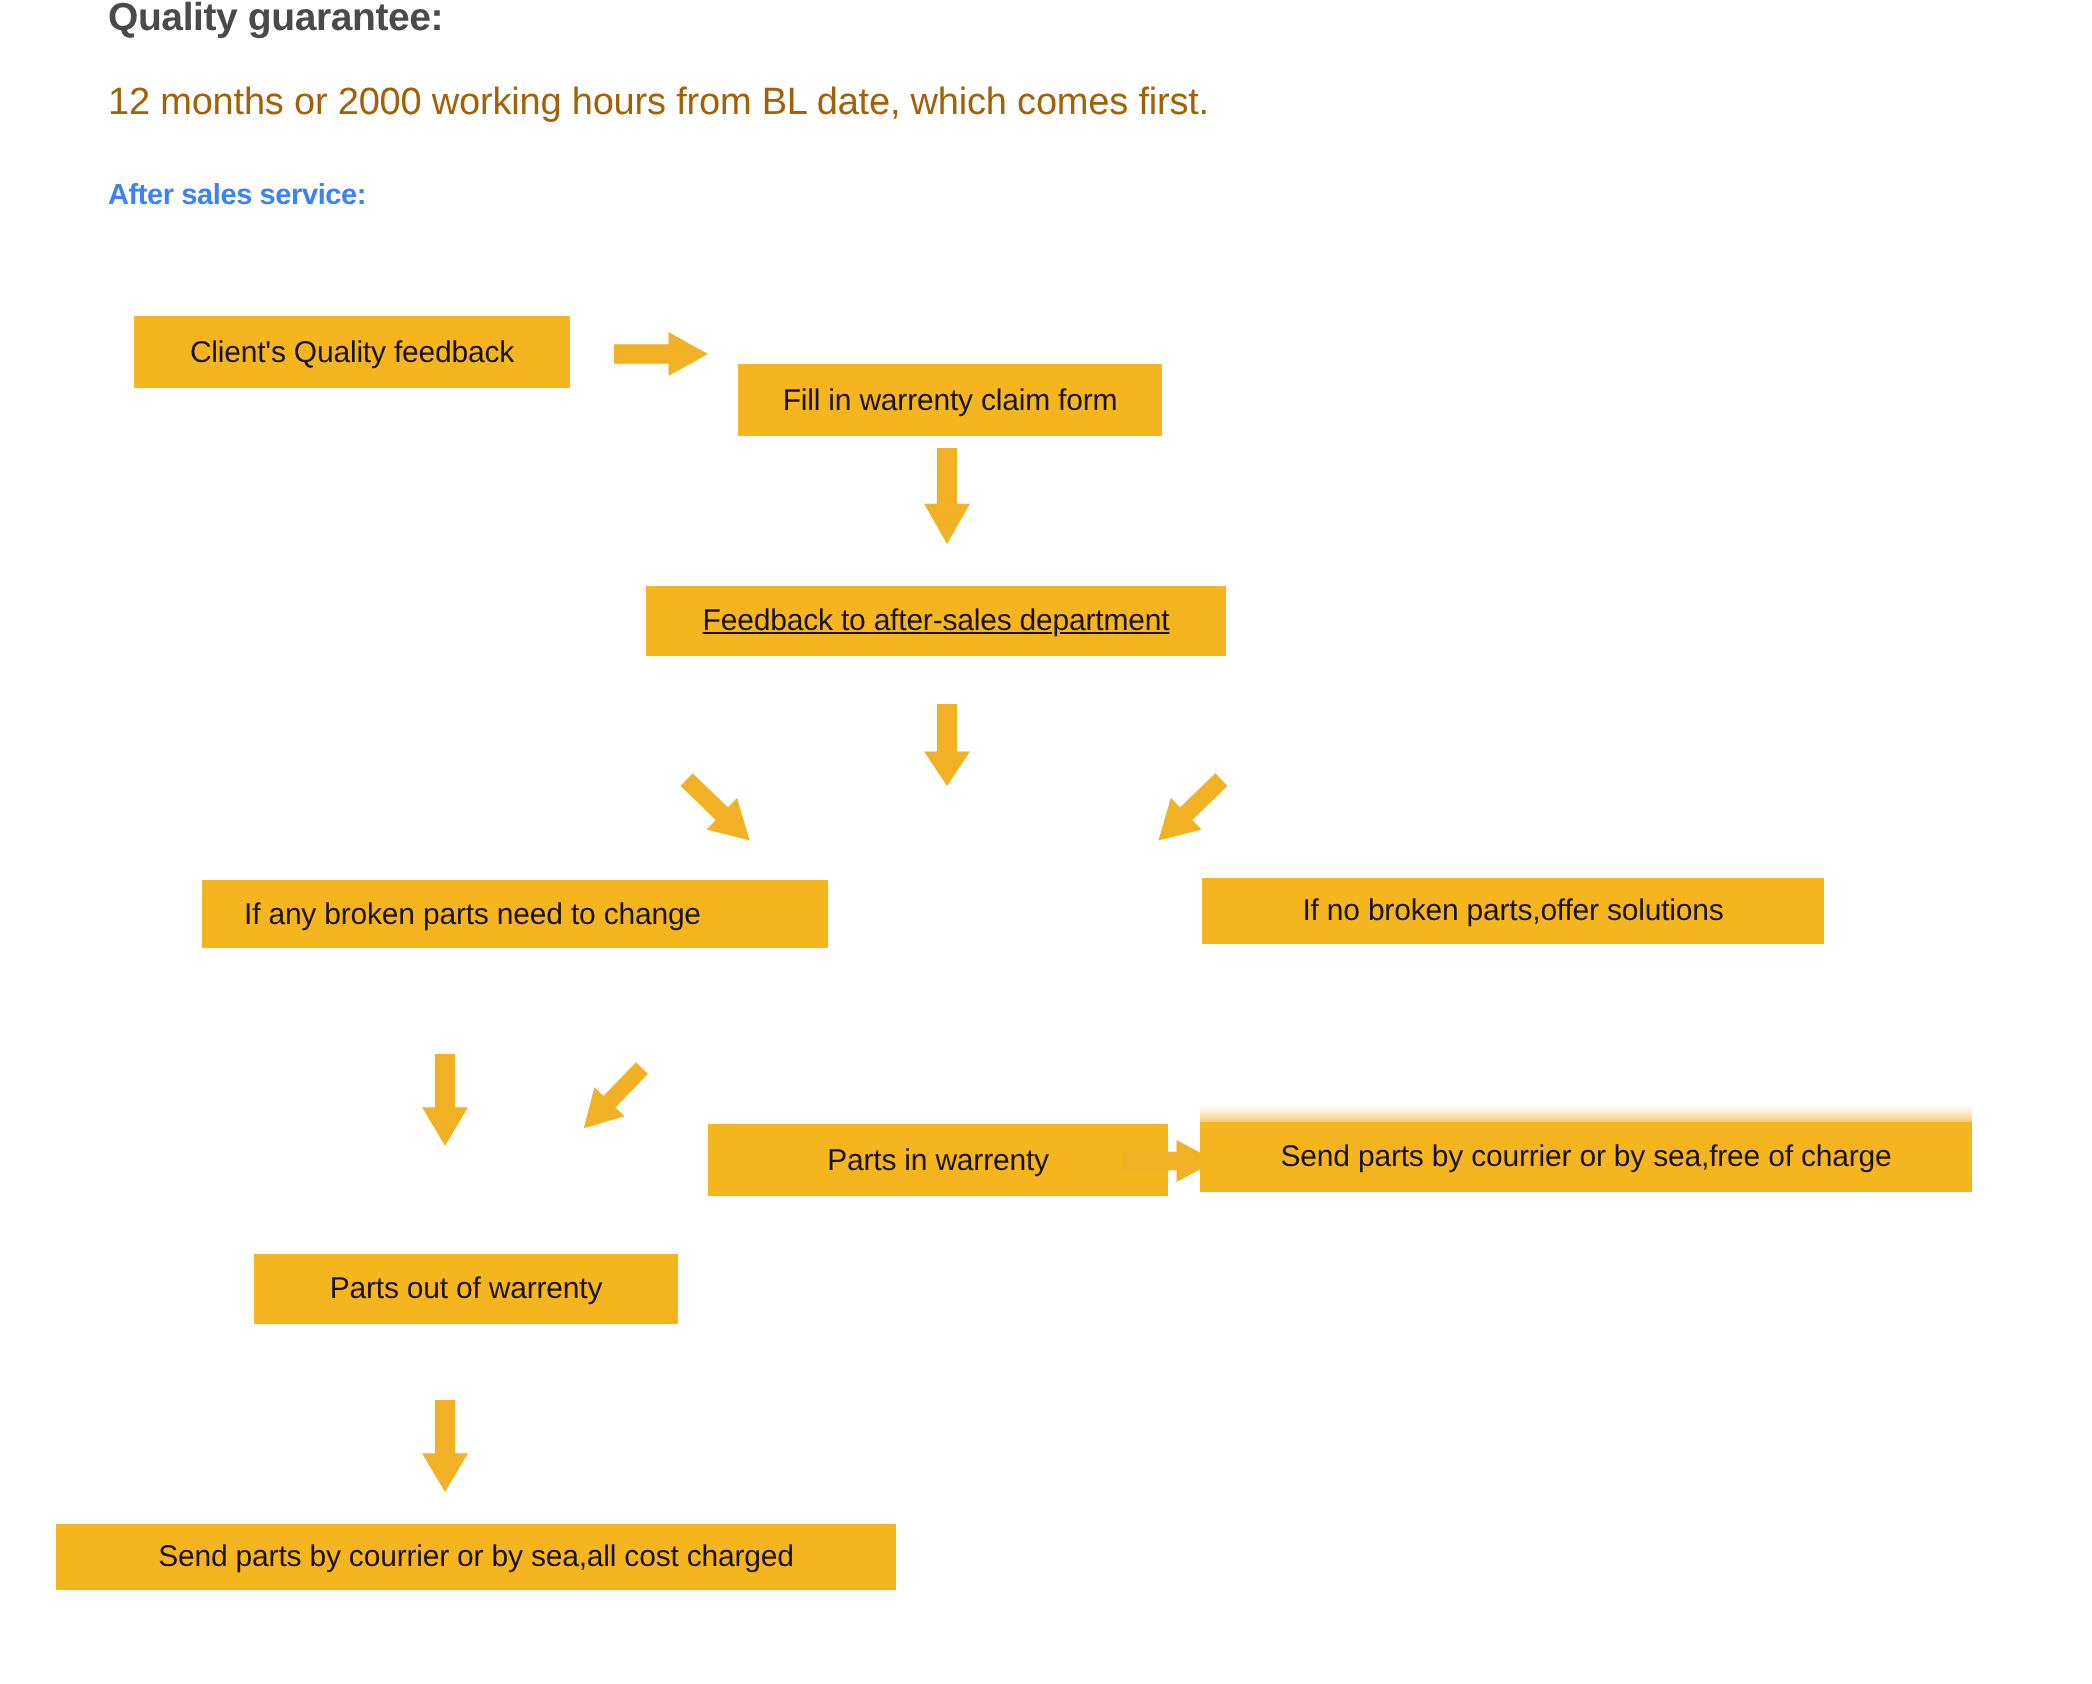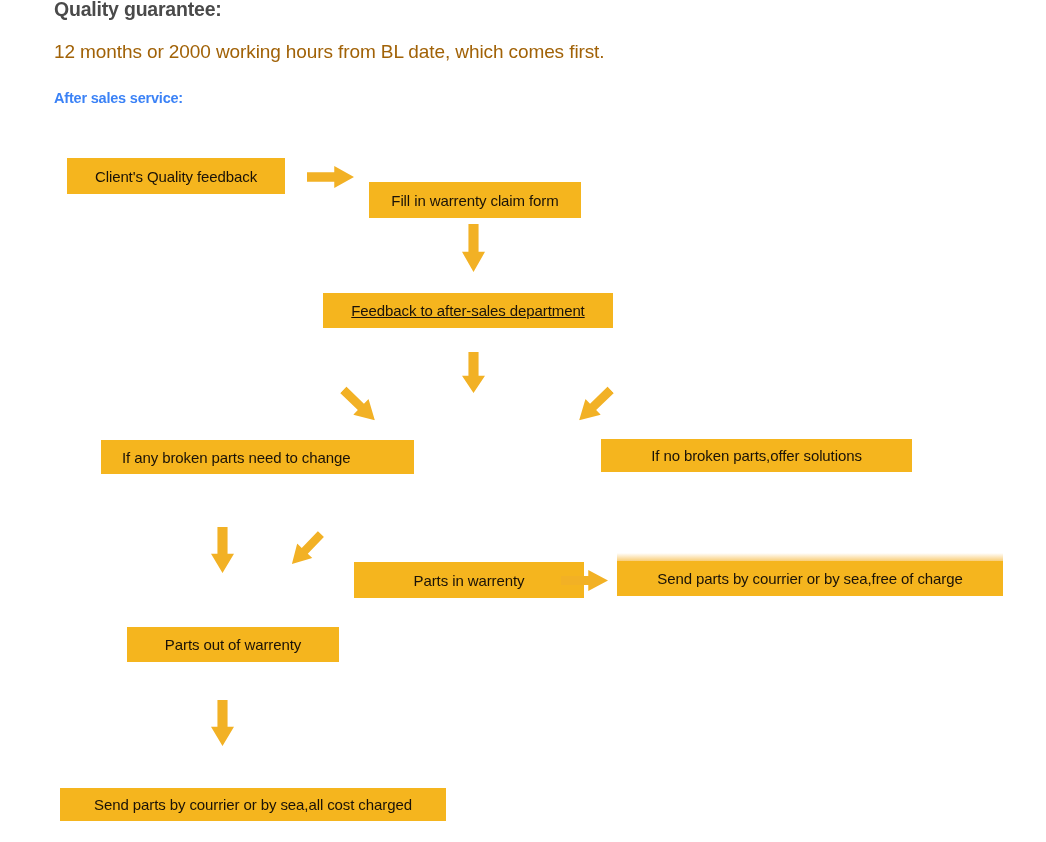--- a/index.html
+++ b/index.html
@@ -70,23 +70,23 @@
   }
 
   
   #box-client-feedback      { left: 67px;  top: 158px; width: 218px; height: 36px; }
   #box-claim-form           { left: 369px; top: 158px; width: 212px; height: 36px; margin-top: 24px; }
   #box-feedback-department  { left: 323px; top: 293px; width: 290px; height: 35px; text-decoration: underline; }
   #box-broken-parts-change  { left: 101px; top: 440px; width: 313px; height: 34px;
                               justify-content: flex-start; padding-left: 21px; }
   #box-no-broken-parts      { left: 601px; top: 439px; width: 311px; height: 33px; text-align: center; }
   #box-parts-in-warrenty    { left: 354px; top: 562px; width: 230px; height: 36px; }
-  #box-send-free-charge     { left: 617px; top: 561px; width: 386px; height: 35px; }
+  #box-send-free-charge     { left: 600px; top: 561px; width: 386px; height: 35px; }
   #box-parts-out-warrenty   { left: 127px; top: 627px; width: 212px; height: 35px; }
-  #box-send-all-cost        { left: 28px;  top: 788px; width: 386px; height: 33px; margin-left: 32px; }
+  #box-send-all-cost        { left: 28px;  top: 762px; width: 420px; height: 33px; }
 
   
   .arrow {
     position: absolute;
     background: #f2b125;
   }
   
   .arrow-right {
     clip-path: polygon(0% 28%, 58% 28%, 58% 0%, 100% 50%, 58% 100%, 58% 72%, 0% 72%);
   }

